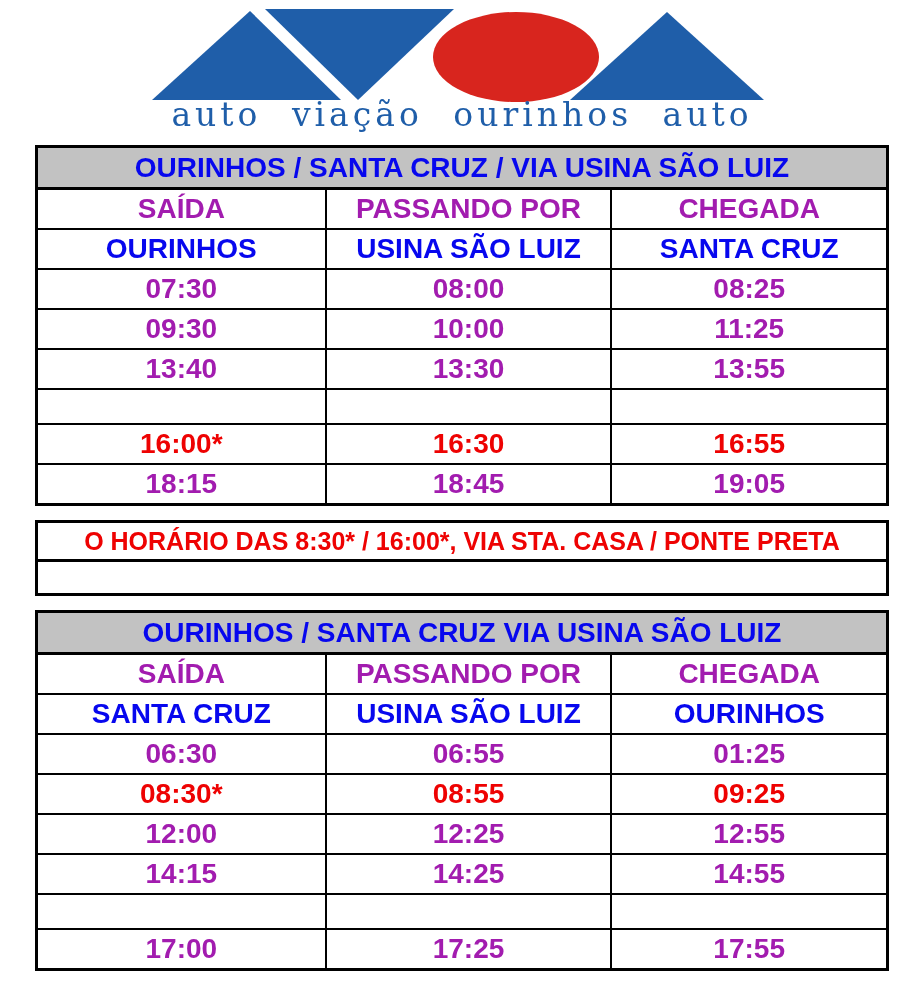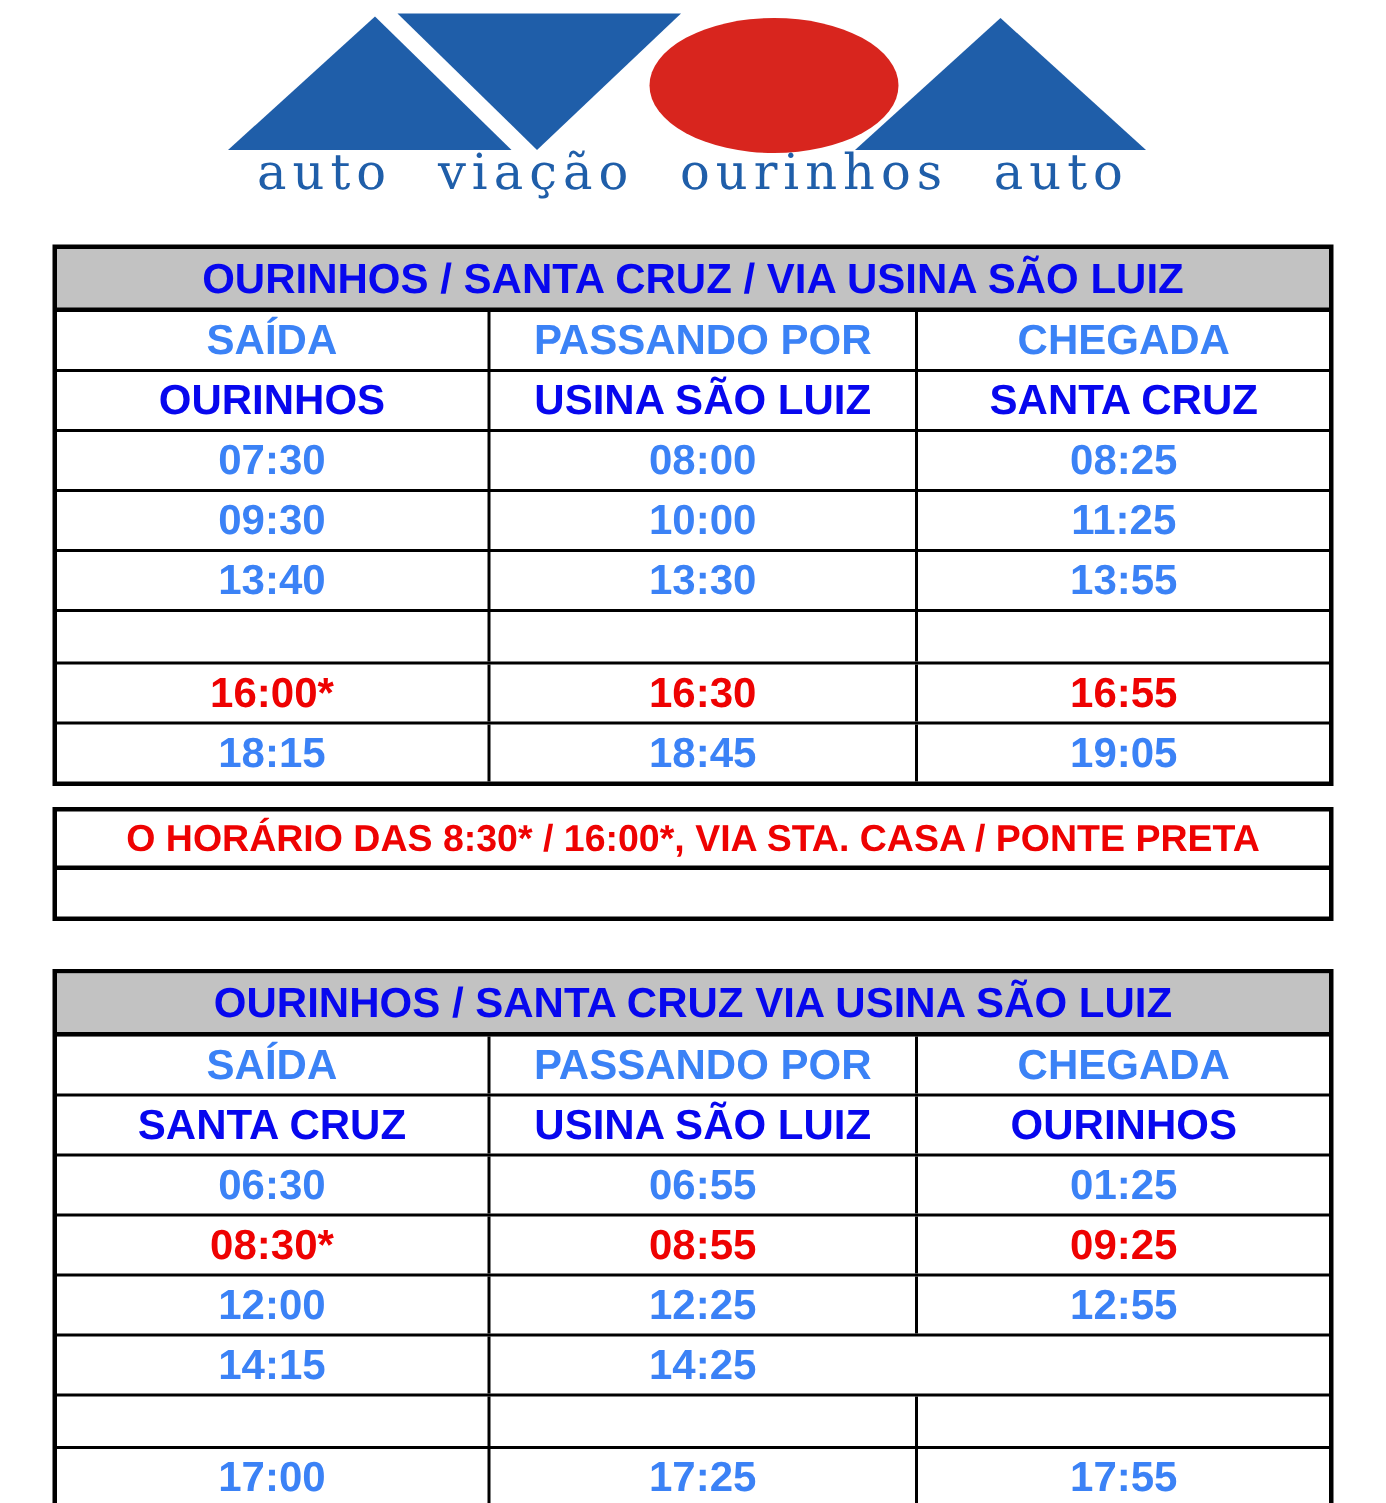--- a/index.html
+++ b/index.html
@@ -29,21 +29,21 @@
     letter-spacing: 4px;
     word-spacing: 16px;
     margin-top: -4px;
     color: var(--logo-blue);
     white-space: nowrap;
   }
 
   
   .tbl {
     width: 848px;
-    margin: 32px 0 0 35px;
+    margin: 14px 0 0 35px;
     border: 3px solid var(--border-black);
     box-sizing: content-box;
   }
   .tt-title {
     height: 39px;
     background: var(--title-gray);
     border-bottom: 3px solid var(--border-black);
     display: flex;
     align-items: center;
     justify-content: center;
@@ -58,21 +58,21 @@
     border-top: 2px solid var(--border-black);
   }
   .tt-row.hdr { border-top: none; }
   .tt-cell {
     height: 38px;
     display: flex;
     align-items: center;
     justify-content: center;
     font-size: 28px;
     font-weight: bold;
-    color: #3b82f6;
+    color: #a21caf;
     overflow: hidden;
   }
   .tt-cell + .tt-cell { border-left: 2px solid var(--border-black); }
   .tt-row.place .tt-cell { color: var(--accent-blue); }
   .tt-row.red   .tt-cell { color: var(--alert-red); }
   .tt-row.empty .tt-cell { height: 33px; }
 
   
   .note {
     width: 848px;
@@ -177,20 +177,21 @@
       <div class="tt-cell">09:25</div>
     </div>
     <div class="tt-row">
       <div class="tt-cell">12:00</div>
       <div class="tt-cell">12:25</div>
       <div class="tt-cell">12:55</div>
     </div>
     <div class="tt-row">
       <div class="tt-cell">14:15</div>
       <div class="tt-cell">14:25</div>
+      <div class="tt-cell">14:55</div>
     </div>
     <div class="tt-row empty">
       <div class="tt-cell"></div>
       <div class="tt-cell"></div>
       <div class="tt-cell"></div>
     </div>
     <div class="tt-row">
       <div class="tt-cell">17:00</div>
       <div class="tt-cell">17:25</div>
       <div class="tt-cell">17:55</div>

